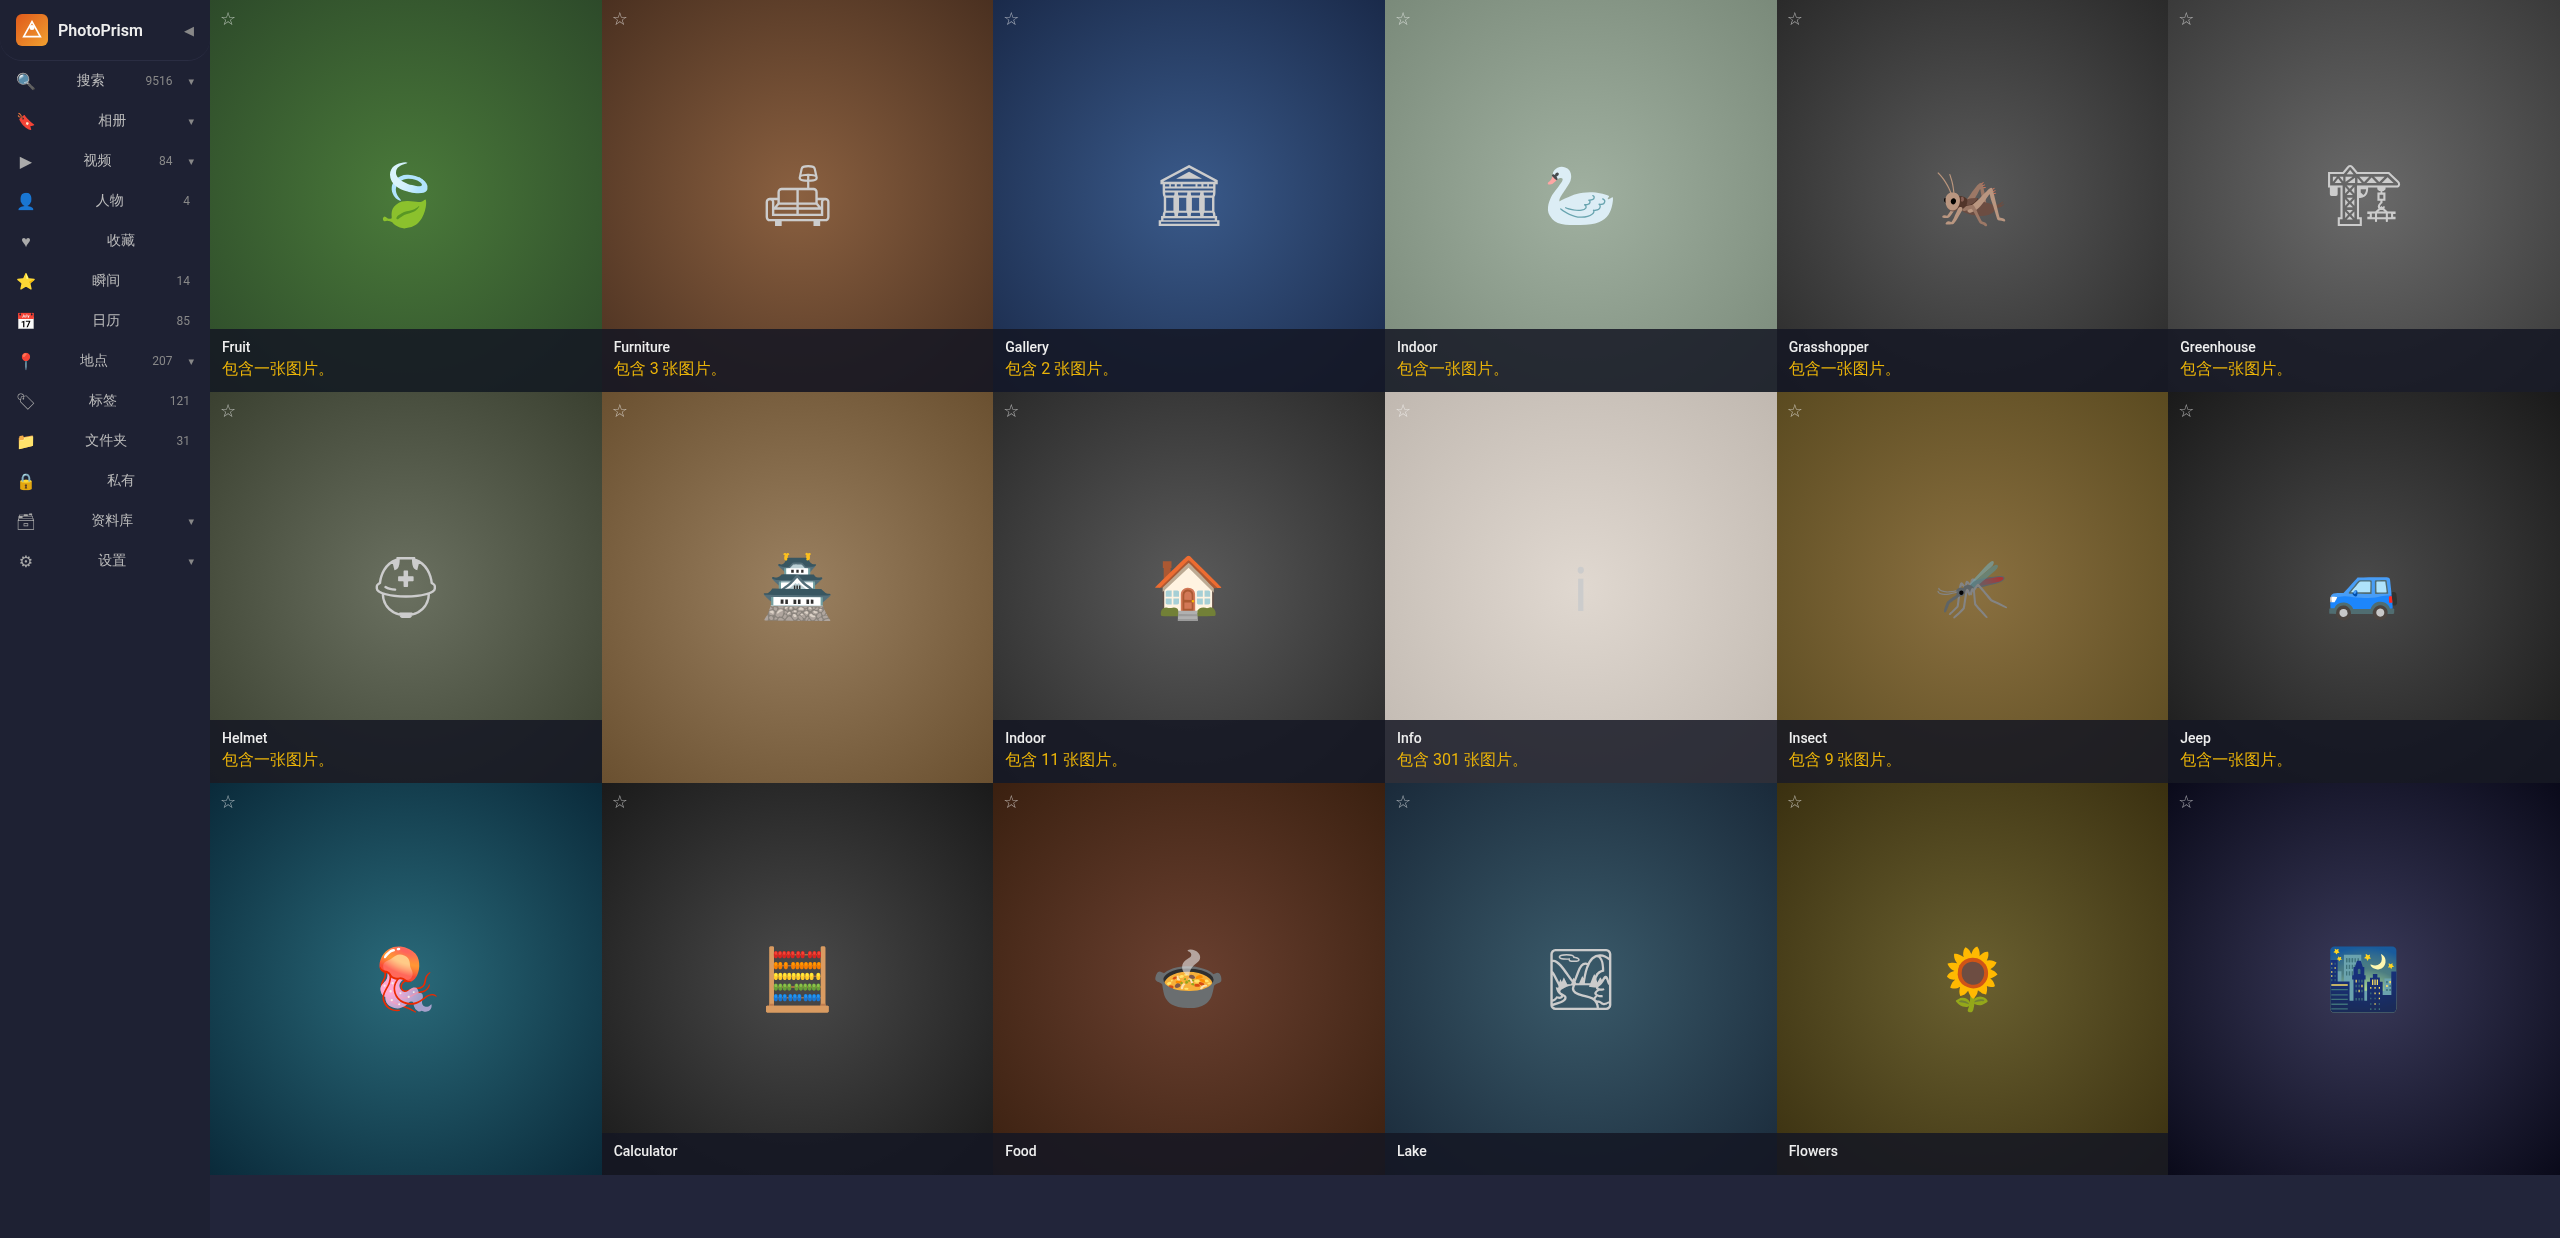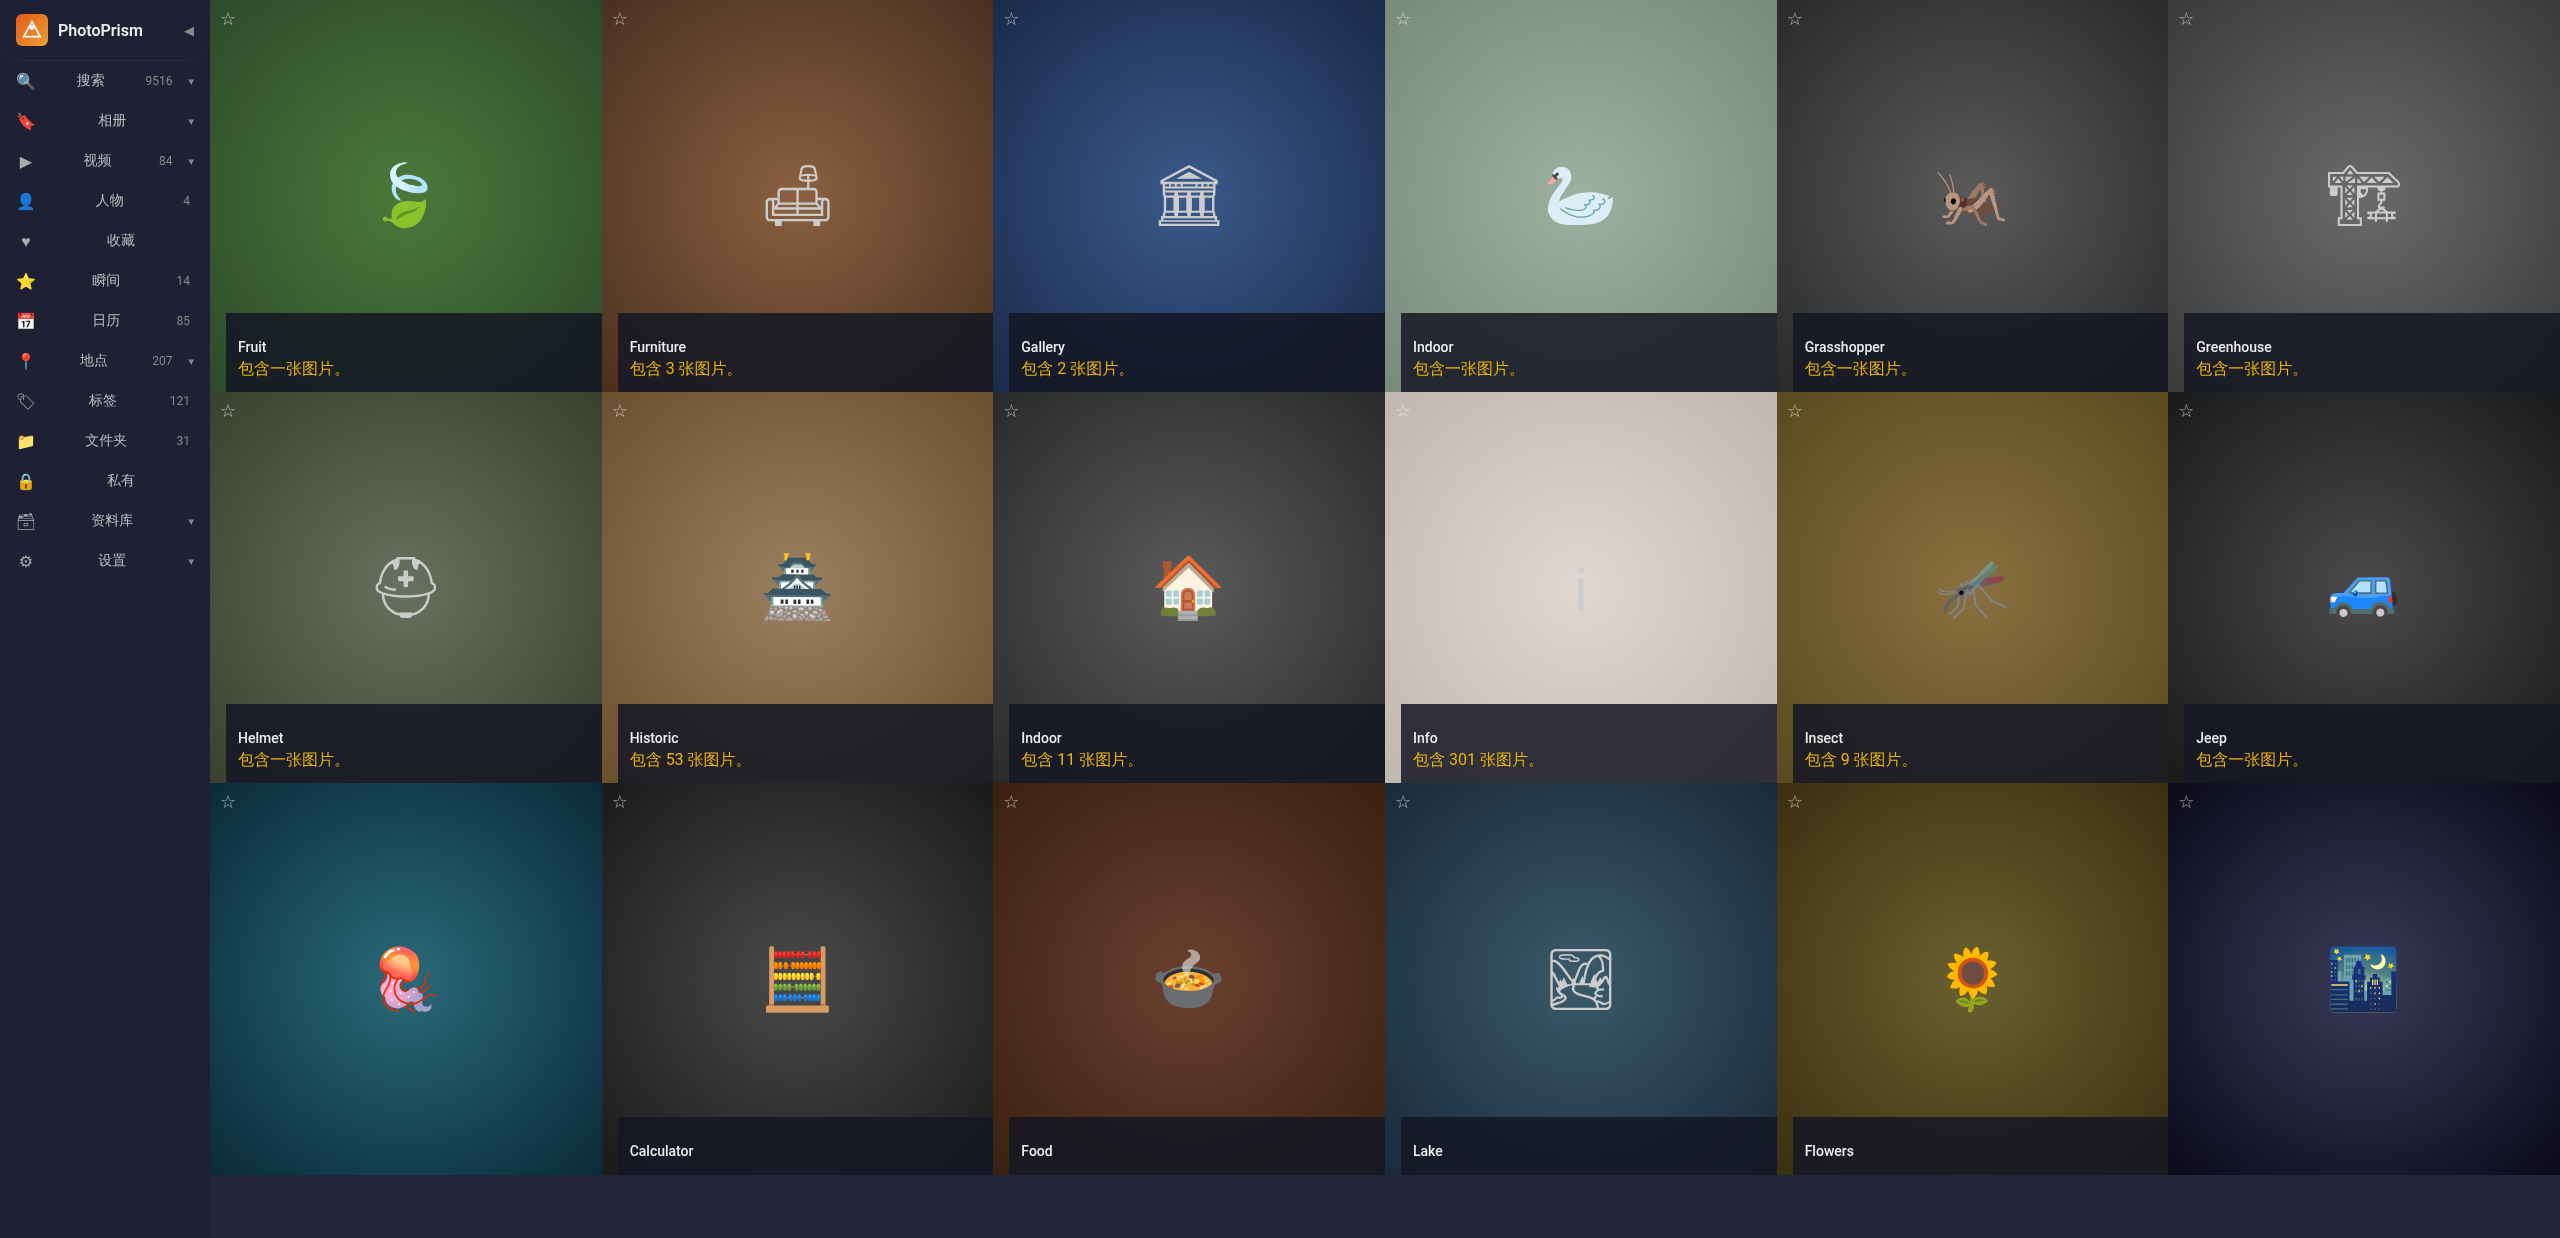--- a/index.html
+++ b/index.html
@@ -94,23 +94,23 @@
       display: flex; align-items: center; justify-content: center;
       font-size: 40px;
     }
     .cell-star {
       position: absolute;
       top: 8px; left: 10px;
       color: rgba(255,255,255,0.7);
       font-size: 18px;
     }
     .cell-info {
-      position: absolute; bottom: 0; left: 16px; right: 0;
+      position: absolute; bottom: 0; left: 0; right: 0;
       background: rgba(20,22,35,0.85);
-      padding: 26px 12px 12px;
+      padding: 10px 12px 12px;
     }
     .cell-title {
       font-size: 14px;
       font-weight: 500;
       color: #eee;
       margin-bottom: 4px;
     }
     .cell-subtitle {
       font-size: 16px;
       color: #eab308;
@@ -259,24 +259,20 @@
         <div class="cell-bg" style="background: radial-gradient(rgb(106, 112, 96) 0%, rgb(58, 64, 48) 100%); font-size: 60px;">⛑</div>
         <span class="cell-star" style="color: rgba(255, 255, 255, 0.6);">☆</span>
         <div class="cell-info">
           <div class="cell-title">Helmet</div>
           <div class="cell-subtitle">包含一张图片。</div>
         </div>
       </div>
       <div class="grid-cell">
         <div class="cell-bg" style="background: radial-gradient(rgb(154, 128, 96) 0%, rgb(106, 80, 48) 100%); font-size: 60px;">🏯</div>
         <span class="cell-star" style="color: rgba(255, 255, 255, 0.6);">☆</span>
-        <div class="cell-info">
-          <div class="cell-title">Historic</div>
-          <div class="cell-subtitle">包含 53 张图片。</div>
-        </div>
       </div>
       <div class="grid-cell">
         <div class="cell-bg" style="background: radial-gradient(rgb(90, 90, 90) 0%, rgb(42, 42, 42) 100%); font-size: 60px;">🏠</div>
         <span class="cell-star" style="color: rgba(255, 255, 255, 0.6);">☆</span>
         <div class="cell-info">
           <div class="cell-title">Indoor</div>
           <div class="cell-subtitle">包含 11 张图片。</div>
         </div>
       </div>
       <div class="grid-cell">

